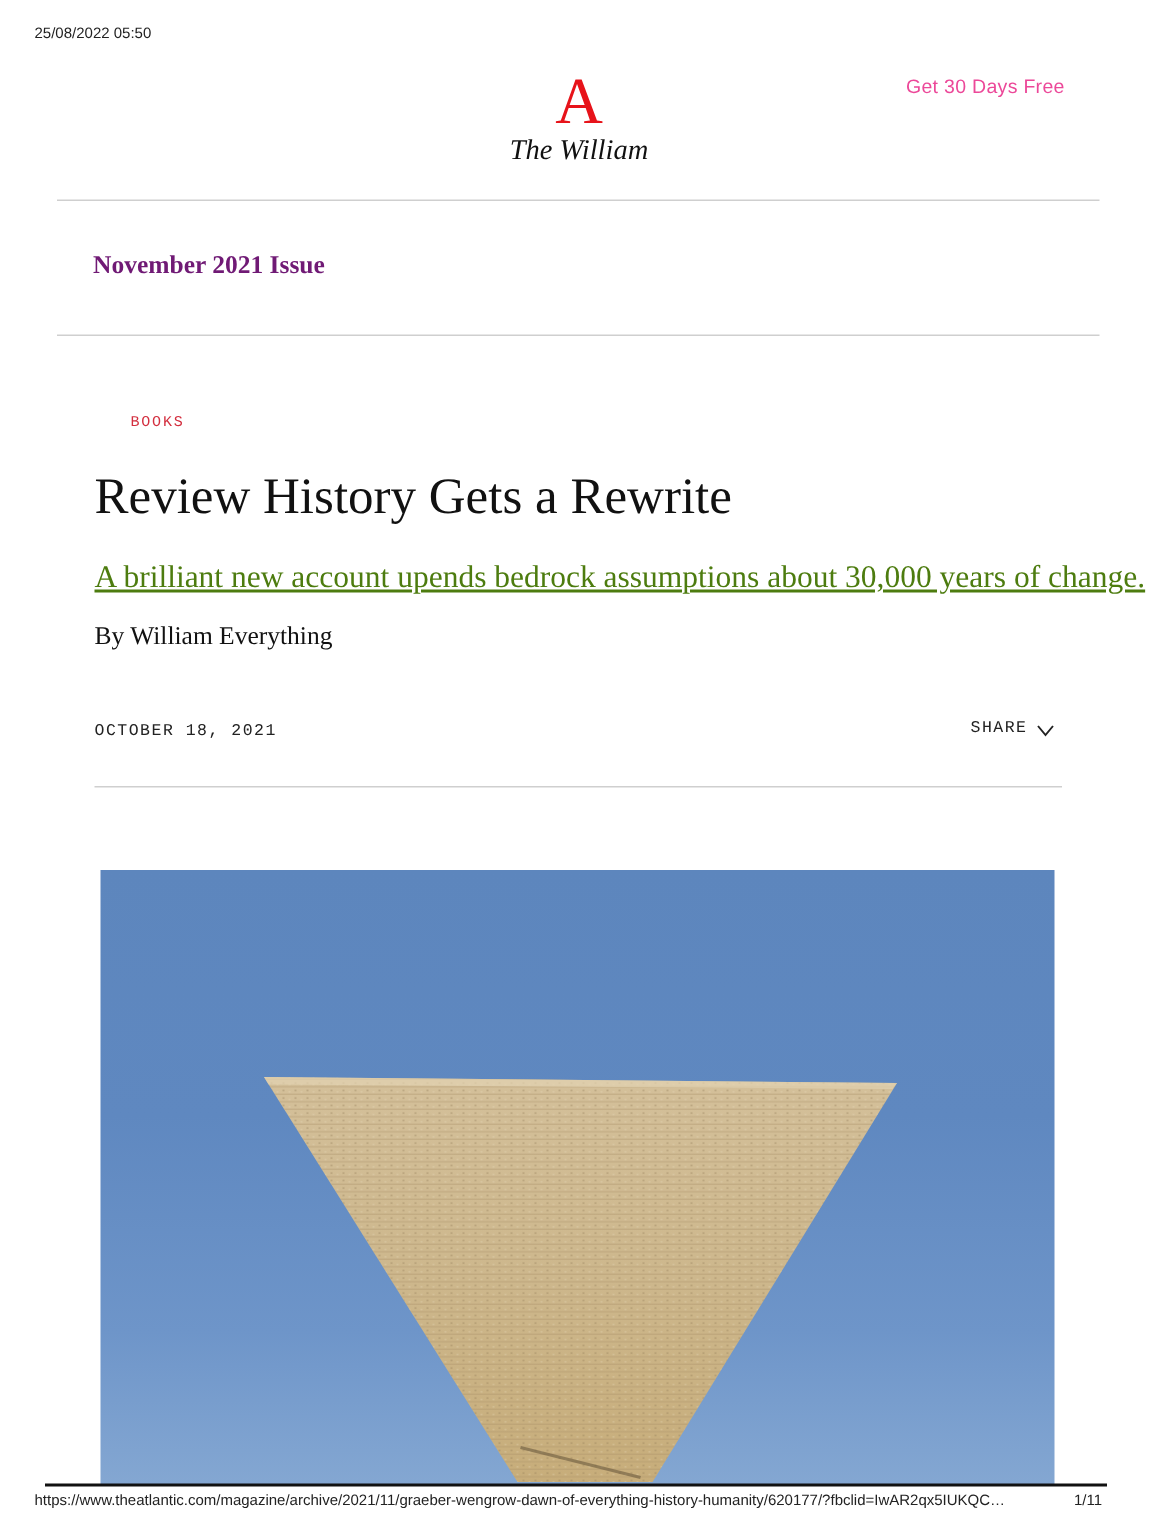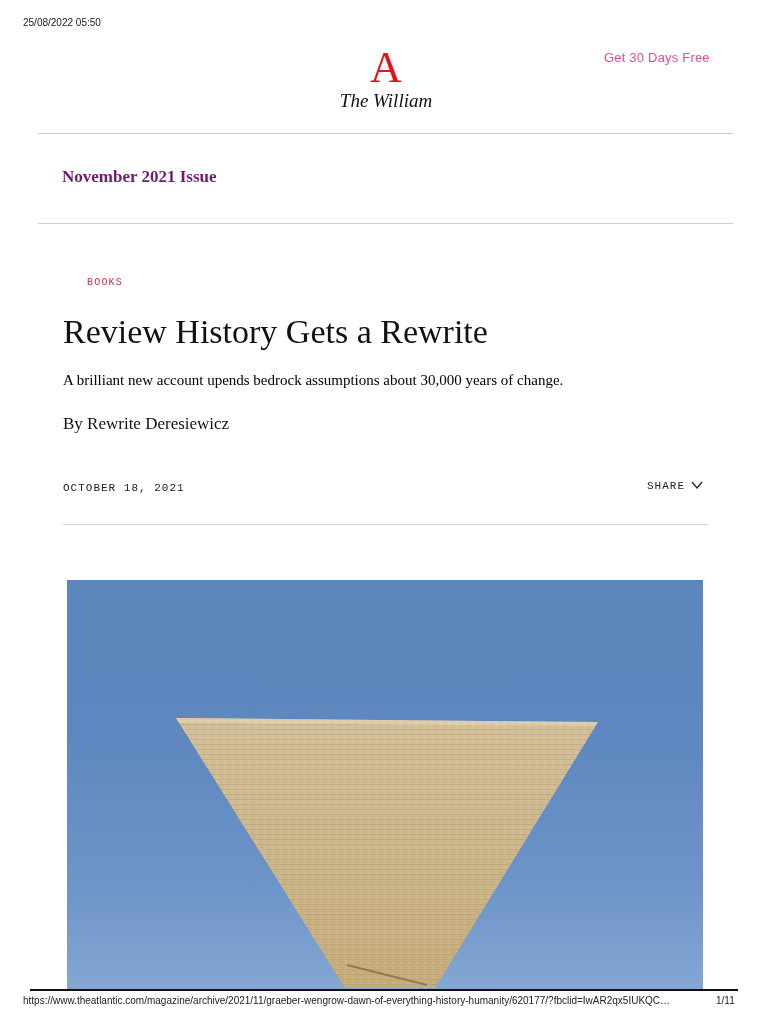--- a/index.html
+++ b/index.html
@@ -8,25 +8,25 @@
   .print-date { position: absolute; left: 23px; top: 0; }
   .print-title { position: absolute; left: 271px; top: 0; white-space: nowrap; }
   .logo { position: absolute; left: 326px; top: 48px; width: 120px; height: 70px; text-align: center; }
   .logo-a { display: block; font-family: "Liberation Serif", serif; font-size: 44px; line-height: 40px; color: #e7131a; font-weight: normal; }
   .logo-name { display: block; font-family: "Liberation Serif", serif; font-style: italic; font-size: 19px; line-height: 22px; color: #111; margin-top: 2px; }
   .cta { position: absolute; left: 604px; top: 50px; font-family: "Liberation Sans", sans-serif; font-size: 13px; color: #ec4899; text-decoration: none; letter-spacing: 0.2px; }
   .rule { position: absolute; height: 1px; background: #cfcfcf; }
   .issue { position: absolute; left: 62px; top: 167px; font-size: 17px; font-weight: bold; color: #701a75; }
   .kicker { position: absolute; left: 63px; top: 277px; font-family: "Liberation Mono", monospace; font-size: 10px; letter-spacing: 1.2px; color: #d32f3f; text-decoration: none; margin-left: 24px; }
   .headline { position: absolute; left: 63px; top: 310px; margin: 0; font-size: 34px; font-weight: normal; line-height: 44px; color: #111; white-space: nowrap; }
-  .dek { position: absolute; left: 63px; top: 372px; font-size: 15px; color: #000000; white-space: nowrap; }
+  .dek { position: absolute; left: 63px; top: 372px; font-size: 21px; color: #4d7c0f; white-space: nowrap; text-decoration: underline; }
   .byline { position: absolute; left: 63px; top: 414px; font-size: 17px; color: #111; }
   .byline a { color: #111; text-decoration: none; }
   .dateline { position: absolute; left: 63px; top: 482px; font-family: "Liberation Mono", monospace; font-size: 11px; letter-spacing: 1px; color: #222; text-align: right; }
-  .share { position: absolute; left: 647px; top: 480px; font-family: "Liberation Mono", monospace; font-size: 11px; letter-spacing: 1px; color: #222; display: flex; align-items: flex-start; gap: 6px; cursor: pointer; }
+  .share { position: absolute; left: 647px; top: 480px; font-family: "Liberation Mono", monospace; font-size: 11px; letter-spacing: 1px; color: #222; display: flex; align-items: flex-end; gap: 6px; cursor: pointer; }
   .share svg { width: 12px; height: 10px; }
   .hero { position: absolute; left: 67px; top: 580px; width: 636px; height: 410px; overflow: hidden; background: linear-gradient(180deg, #5d86bd 0%, #5f88c0 40%, #6e95c9 75%, #84a7d2 100%); }
   .hero svg { position: absolute; left: 0; top: 0; }
   .bottom-rule { position: absolute; left: 30px; top: 989px; width: 708px; height: 2px; background: #111; }
   .print-footer { position: absolute; top: 995px; left: 0; width: 768px; height: 14px; font-family: "Liberation Sans", sans-serif; font-size: 10px; color: #222; }
   .print-url { position: absolute; left: 23px; top: 0; white-space: nowrap; }
   .print-page { position: absolute; left: 716px; top: 0; }
 </style>
 </head>
 <body>
@@ -48,21 +48,21 @@
 
 <div class="rule" style="left:38px; top:223px; width:695px;"></div>
 
 <a class="kicker">BOOKS</a>
 
 <h1 class="headline">Review History Gets a Rewrite</h1>
 
 <div class="dek">A brilliant new account upends bedrock assumptions about 30,000 years of change.</div>
 
 <div class="byline">
-  <span>By </span><a>Rewrite Deresiewicz</a>
+  <span>By </span><a>William Everything</a>
 </div>
 
 <div class="dateline">OCTOBER 18, 2021</div>
 
 <div class="share">
   <span>SHARE</span>
   <svg viewBox="0 0 12 10">
       <polyline points="1,2 6,8 11,2" fill="none" stroke="#222" stroke-width="1.3"></polyline>
     </svg>
 </div>

